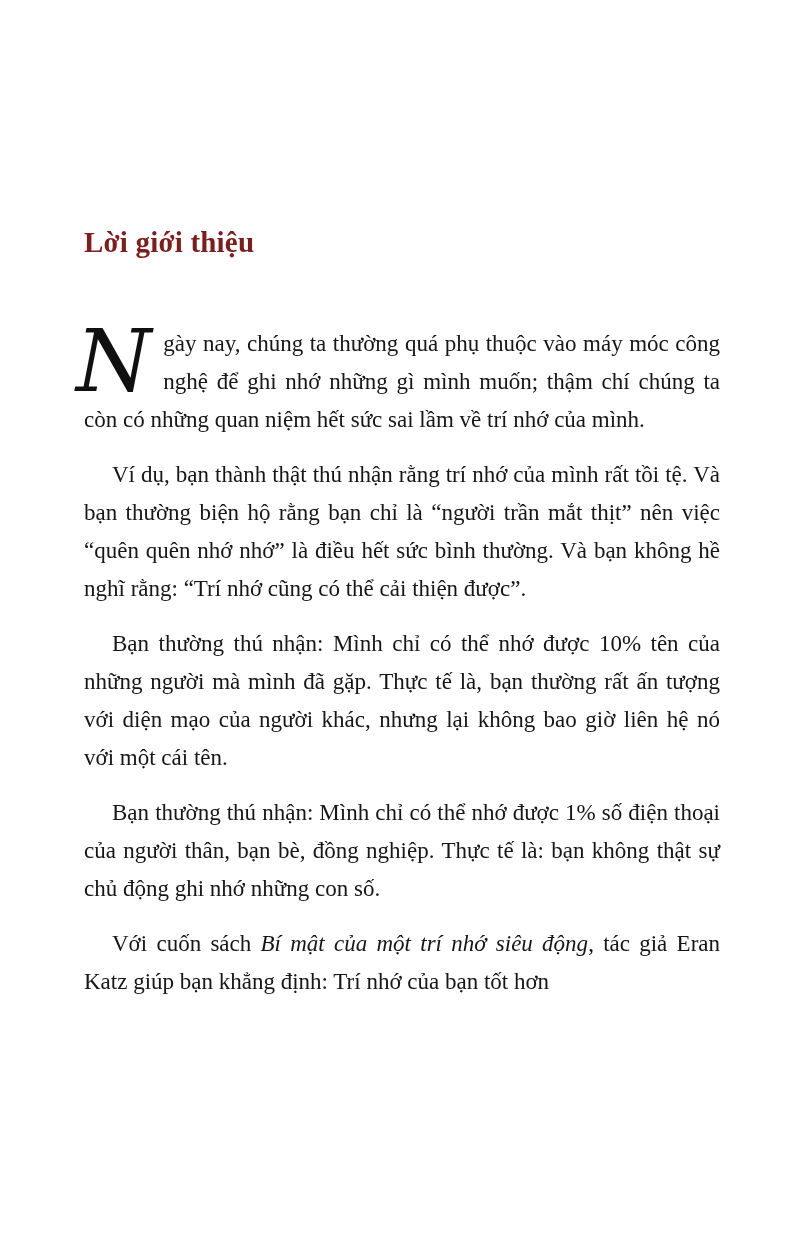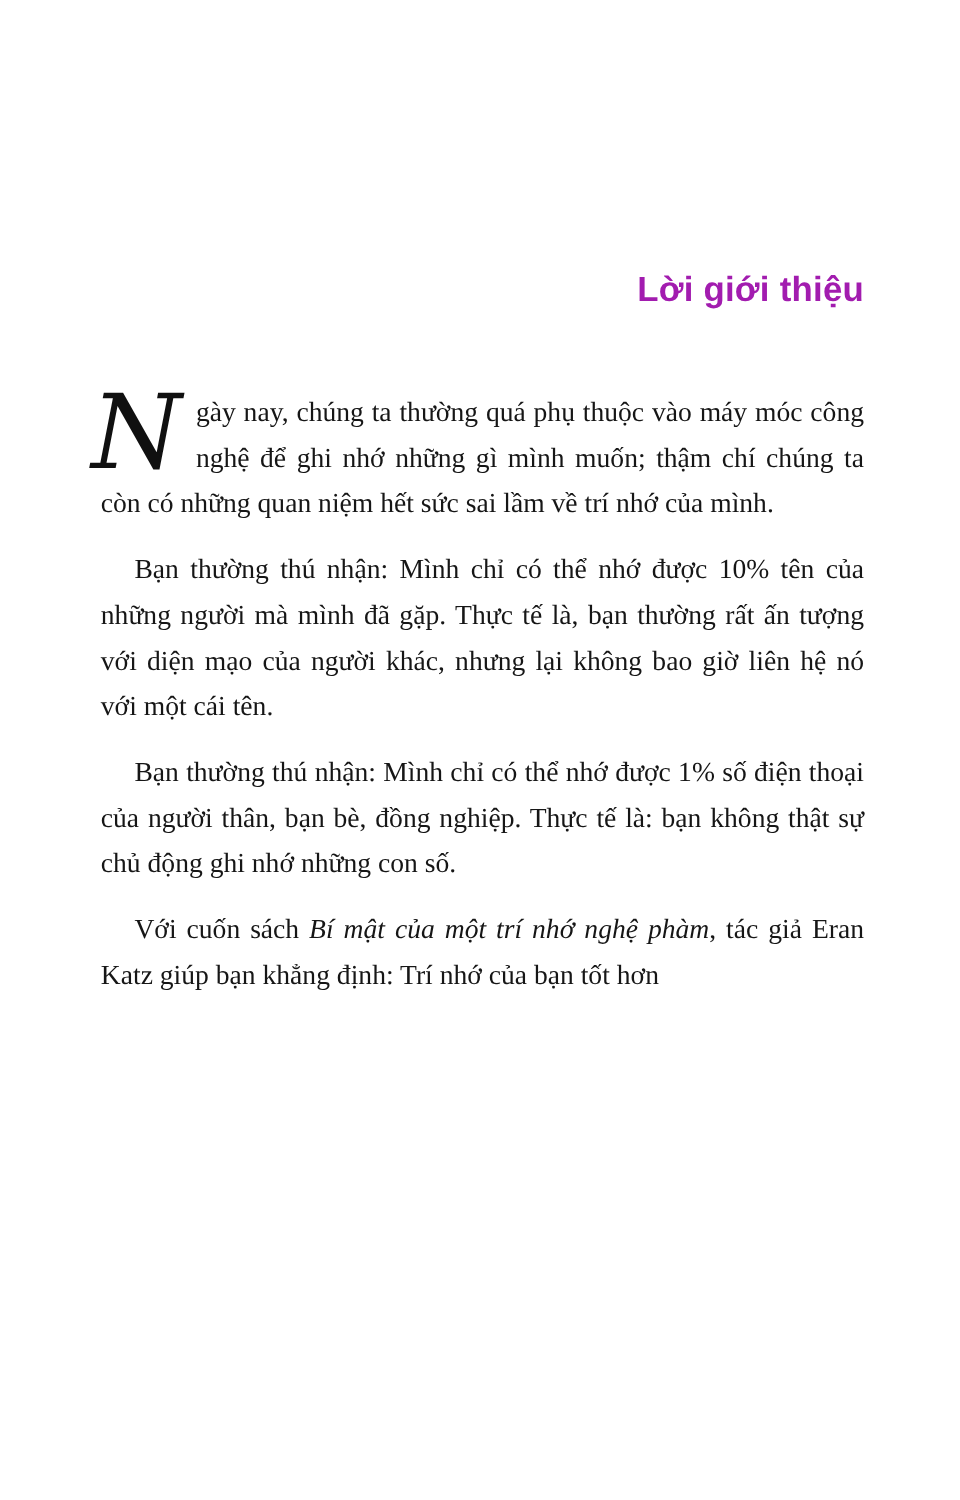--- a/index.html
+++ b/index.html
@@ -16,26 +16,26 @@
     overflow: hidden;
   }
   .page {
     box-sizing: border-box;
     width: 800px;
     height: 1250px;
     padding: 226px 80px 0 84px;
     background: #ffffff;
   }
   .page-title {
-    font-family: Liberation Sans, sans-serif;
+    font-family: Liberation Serif, serif;
     font-weight: 700;
     font-size: 29px;
     letter-spacing: 0.2px;
-    text-align: right;
-    color: #a21caf;
+    text-align: left;
+    color: #7f1d1d;
     margin: 0 0 66px 0;
   }
   .body-text p {
     font-size: 23px;
     line-height: 38px;
     text-align: justify;
     text-indent: 28px;
     margin: 0 0 17px 0;
     color: #161616;
   }
@@ -63,24 +63,25 @@
 <div class="page">
 
   <h1 class="page-title">Lời giới thiệu</h1>
 
   <div class="body-text">
 
     <p class="first-para">
       <span class="dropcap">N</span><span>gày nay, chúng ta thường quá phụ thuộc vào máy móc công nghệ để ghi nhớ những gì mình muốn; thậm chí chúng ta còn có những quan niệm hết sức sai lầm về trí nhớ của mình.</span>
     </p>
 
+    <p>Ví dụ, bạn thành thật thú nhận rằng trí nhớ của mình rất tồi tệ. Và bạn thường biện hộ rằng bạn chỉ là “người trần mắt thịt” nên việc “quên quên nhớ nhớ” là điều hết sức bình thường. Và bạn không hề nghĩ rằng: “Trí nhớ cũng có thể cải thiện được”.</p>
 
     <p>Bạn thường thú nhận: Mình chỉ có thể nhớ được 10% tên của những người mà mình đã gặp. Thực tế là, bạn thường rất ấn tượng với diện mạo của người khác, nhưng lại không bao giờ liên hệ nó với một cái tên.</p>
 
     <p>Bạn thường thú nhận: Mình chỉ có thể nhớ được 1% số điện thoại của người thân, bạn bè, đồng nghiệp. Thực tế là: bạn không thật sự chủ động ghi nhớ những con số.</p>
 
 
     <p>
-      <span>Với cuốn sách </span><span class="italic-title">Bí mật của một trí nhớ nghệ phàm</span><span>, tác giả Eran Katz giúp bạn khẳng định: Trí nhớ của bạn tốt hơn</span>
+      <span>Với cuốn sách </span><span class="italic-title">Bí mật của một trí nhớ siêu động</span><span>, tác giả Eran Katz giúp bạn khẳng định: Trí nhớ của bạn tốt hơn</span>
     </p>
 
   </div>
 </div>
 
 </body></html>

